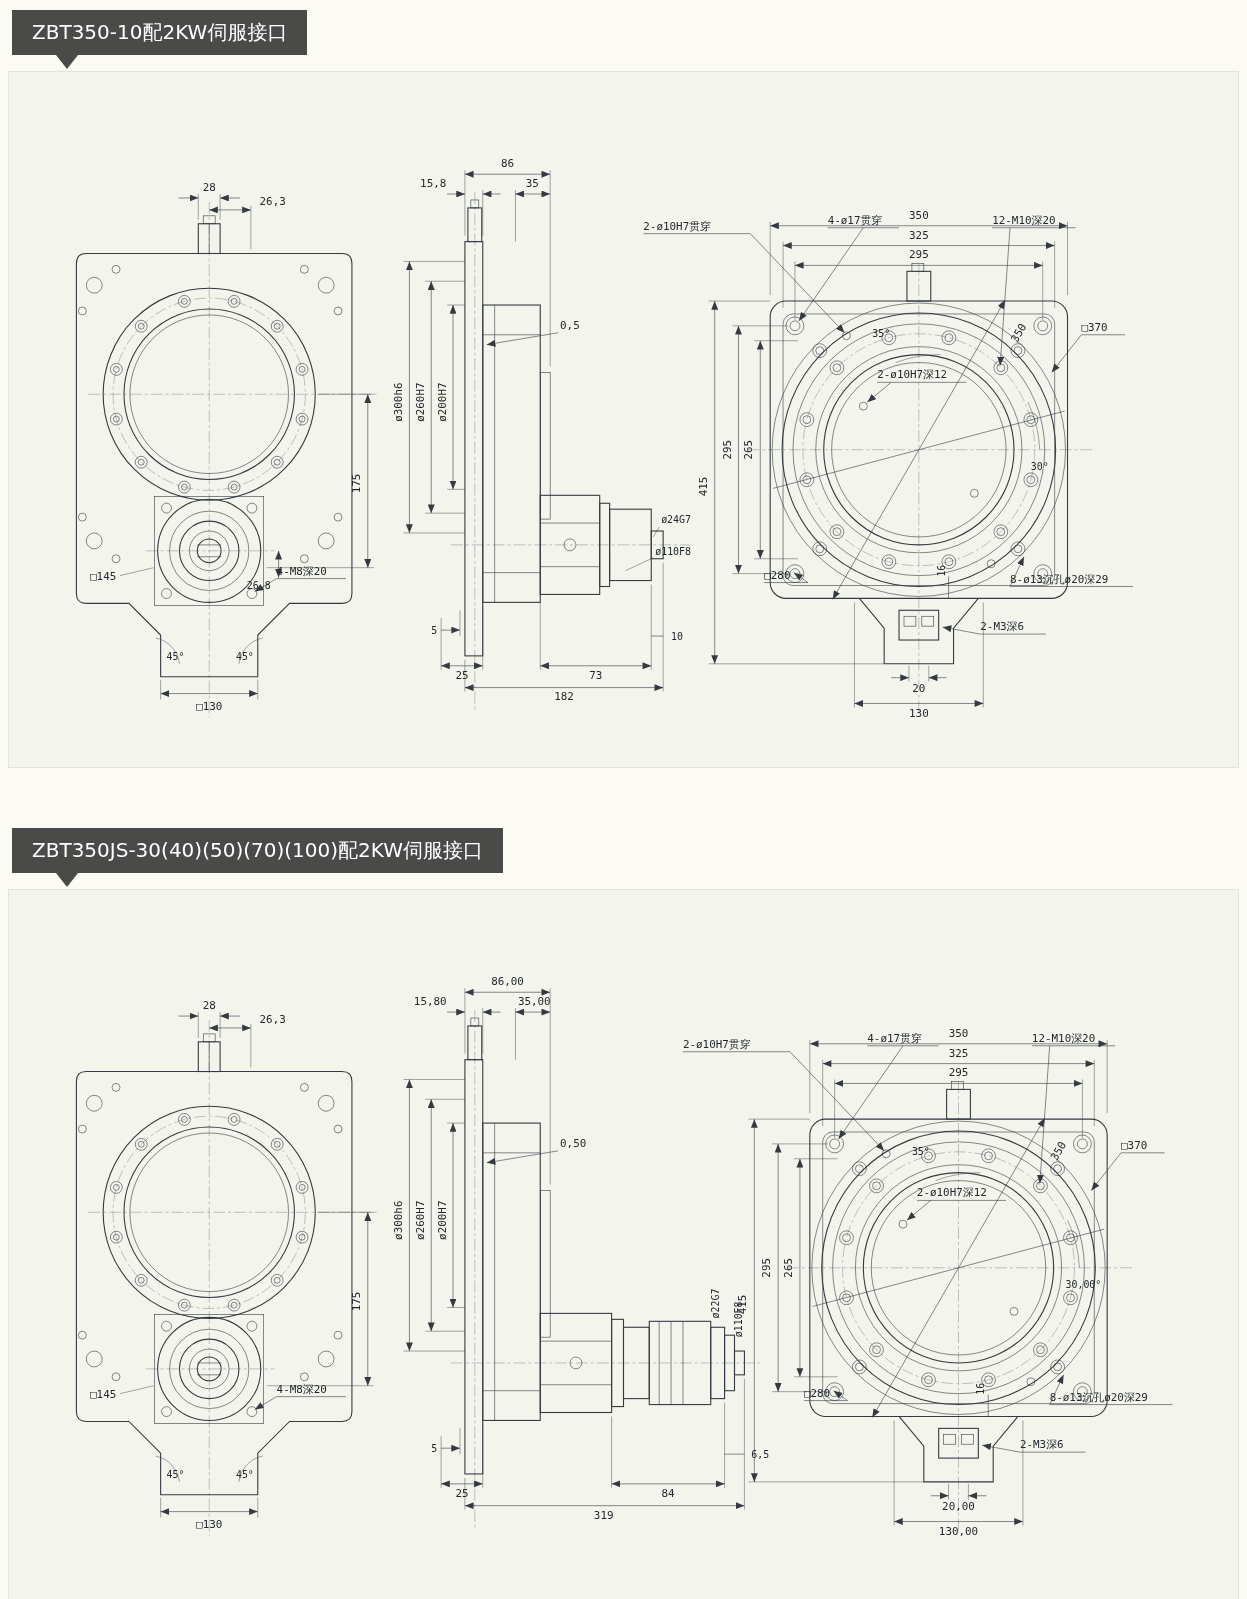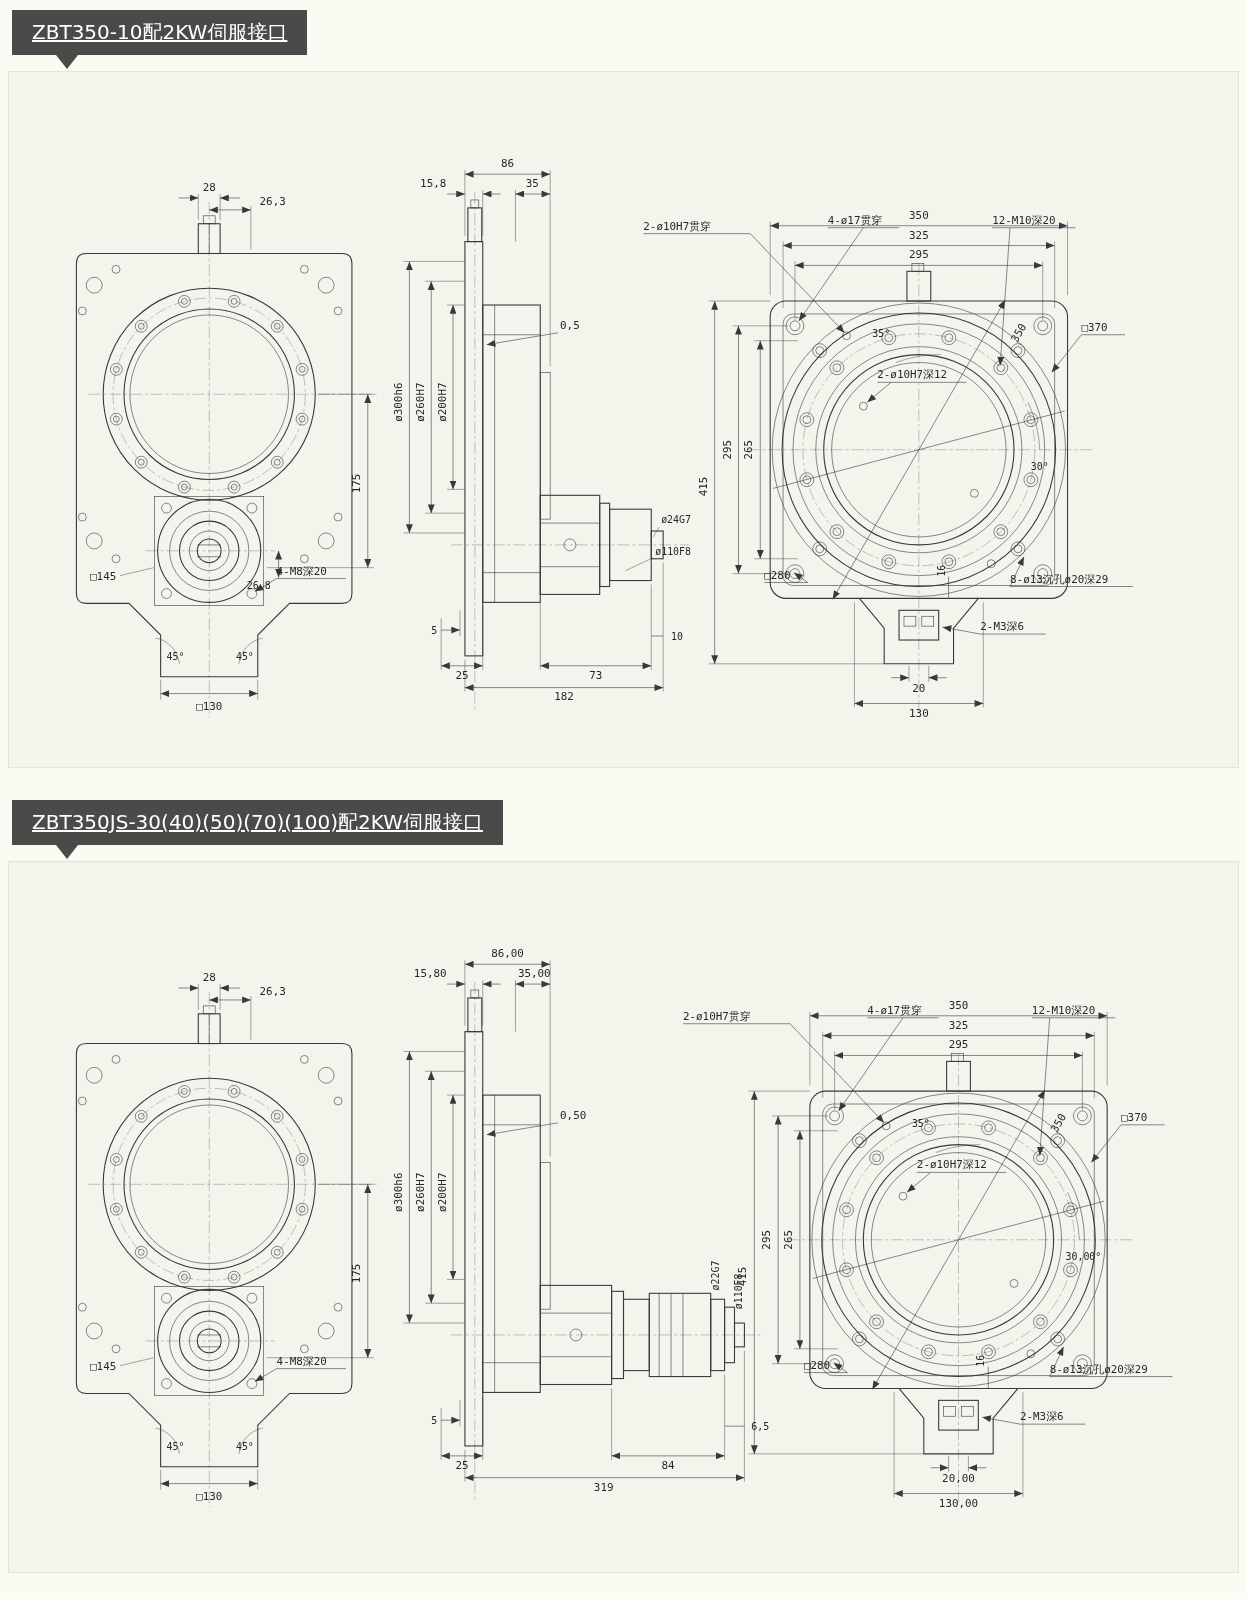--- a/index.html
+++ b/index.html
@@ -1,21 +1,21 @@
 <!DOCTYPE html>
 <html><head>
 <meta charset="utf-8">
 <style>
   html,body{margin:0;padding:0;background:#fbfbf4;}
   body{width:1247px;height:1599px;position:relative;font-family:"DejaVu Sans","Liberation Sans",sans-serif;}
   .ribbon{position:relative;display:inline-block;background:#4a4a48;color:#fff;
-    font:20px "DejaVu Sans","Liberation Sans",sans-serif;padding:9px 20px;margin:10px 0 0 12px;z-index:2;text-decoration:underline;}
+    font:20px "DejaVu Sans","Liberation Sans",sans-serif;padding:9px 20px;margin:10px 0 0 12px;z-index:2;}
   .ribbon::after{content:"";position:absolute;left:44px;top:100%;width:0;height:0;
     border:11px solid transparent;border-top:14px solid #4a4a48;}
-  .ribbon2{margin-top:32px;}
+  .ribbon2{margin-top:60px;}
   .panel{margin:16px 8px 0 8px;background:#f3f5ec;border:1px solid #e2e4da;}
   .p1{height:695px;} .p2{height:710px;}
   .draw{display:block;width:100%;height:100%;}
   .draw .ln{fill:none;stroke:#343a40;stroke-width:1.1;}
   .draw .tn{fill:none;stroke:#343a40;stroke-width:.6;}
   .draw .cl{fill:none;stroke:#8a9096;stroke-width:.55;stroke-dasharray:12 3 3 3;}
   .draw .dl{fill:none;stroke:#343a40;stroke-width:.6;}
   .draw .xl{fill:none;stroke:#343a40;stroke-width:.45;}
   .draw text{font:11px "DejaVu Sans Mono","DejaVu Sans",monospace;fill:#23282d;text-anchor:middle;}
   .draw text.sm{font-size:10px;}

